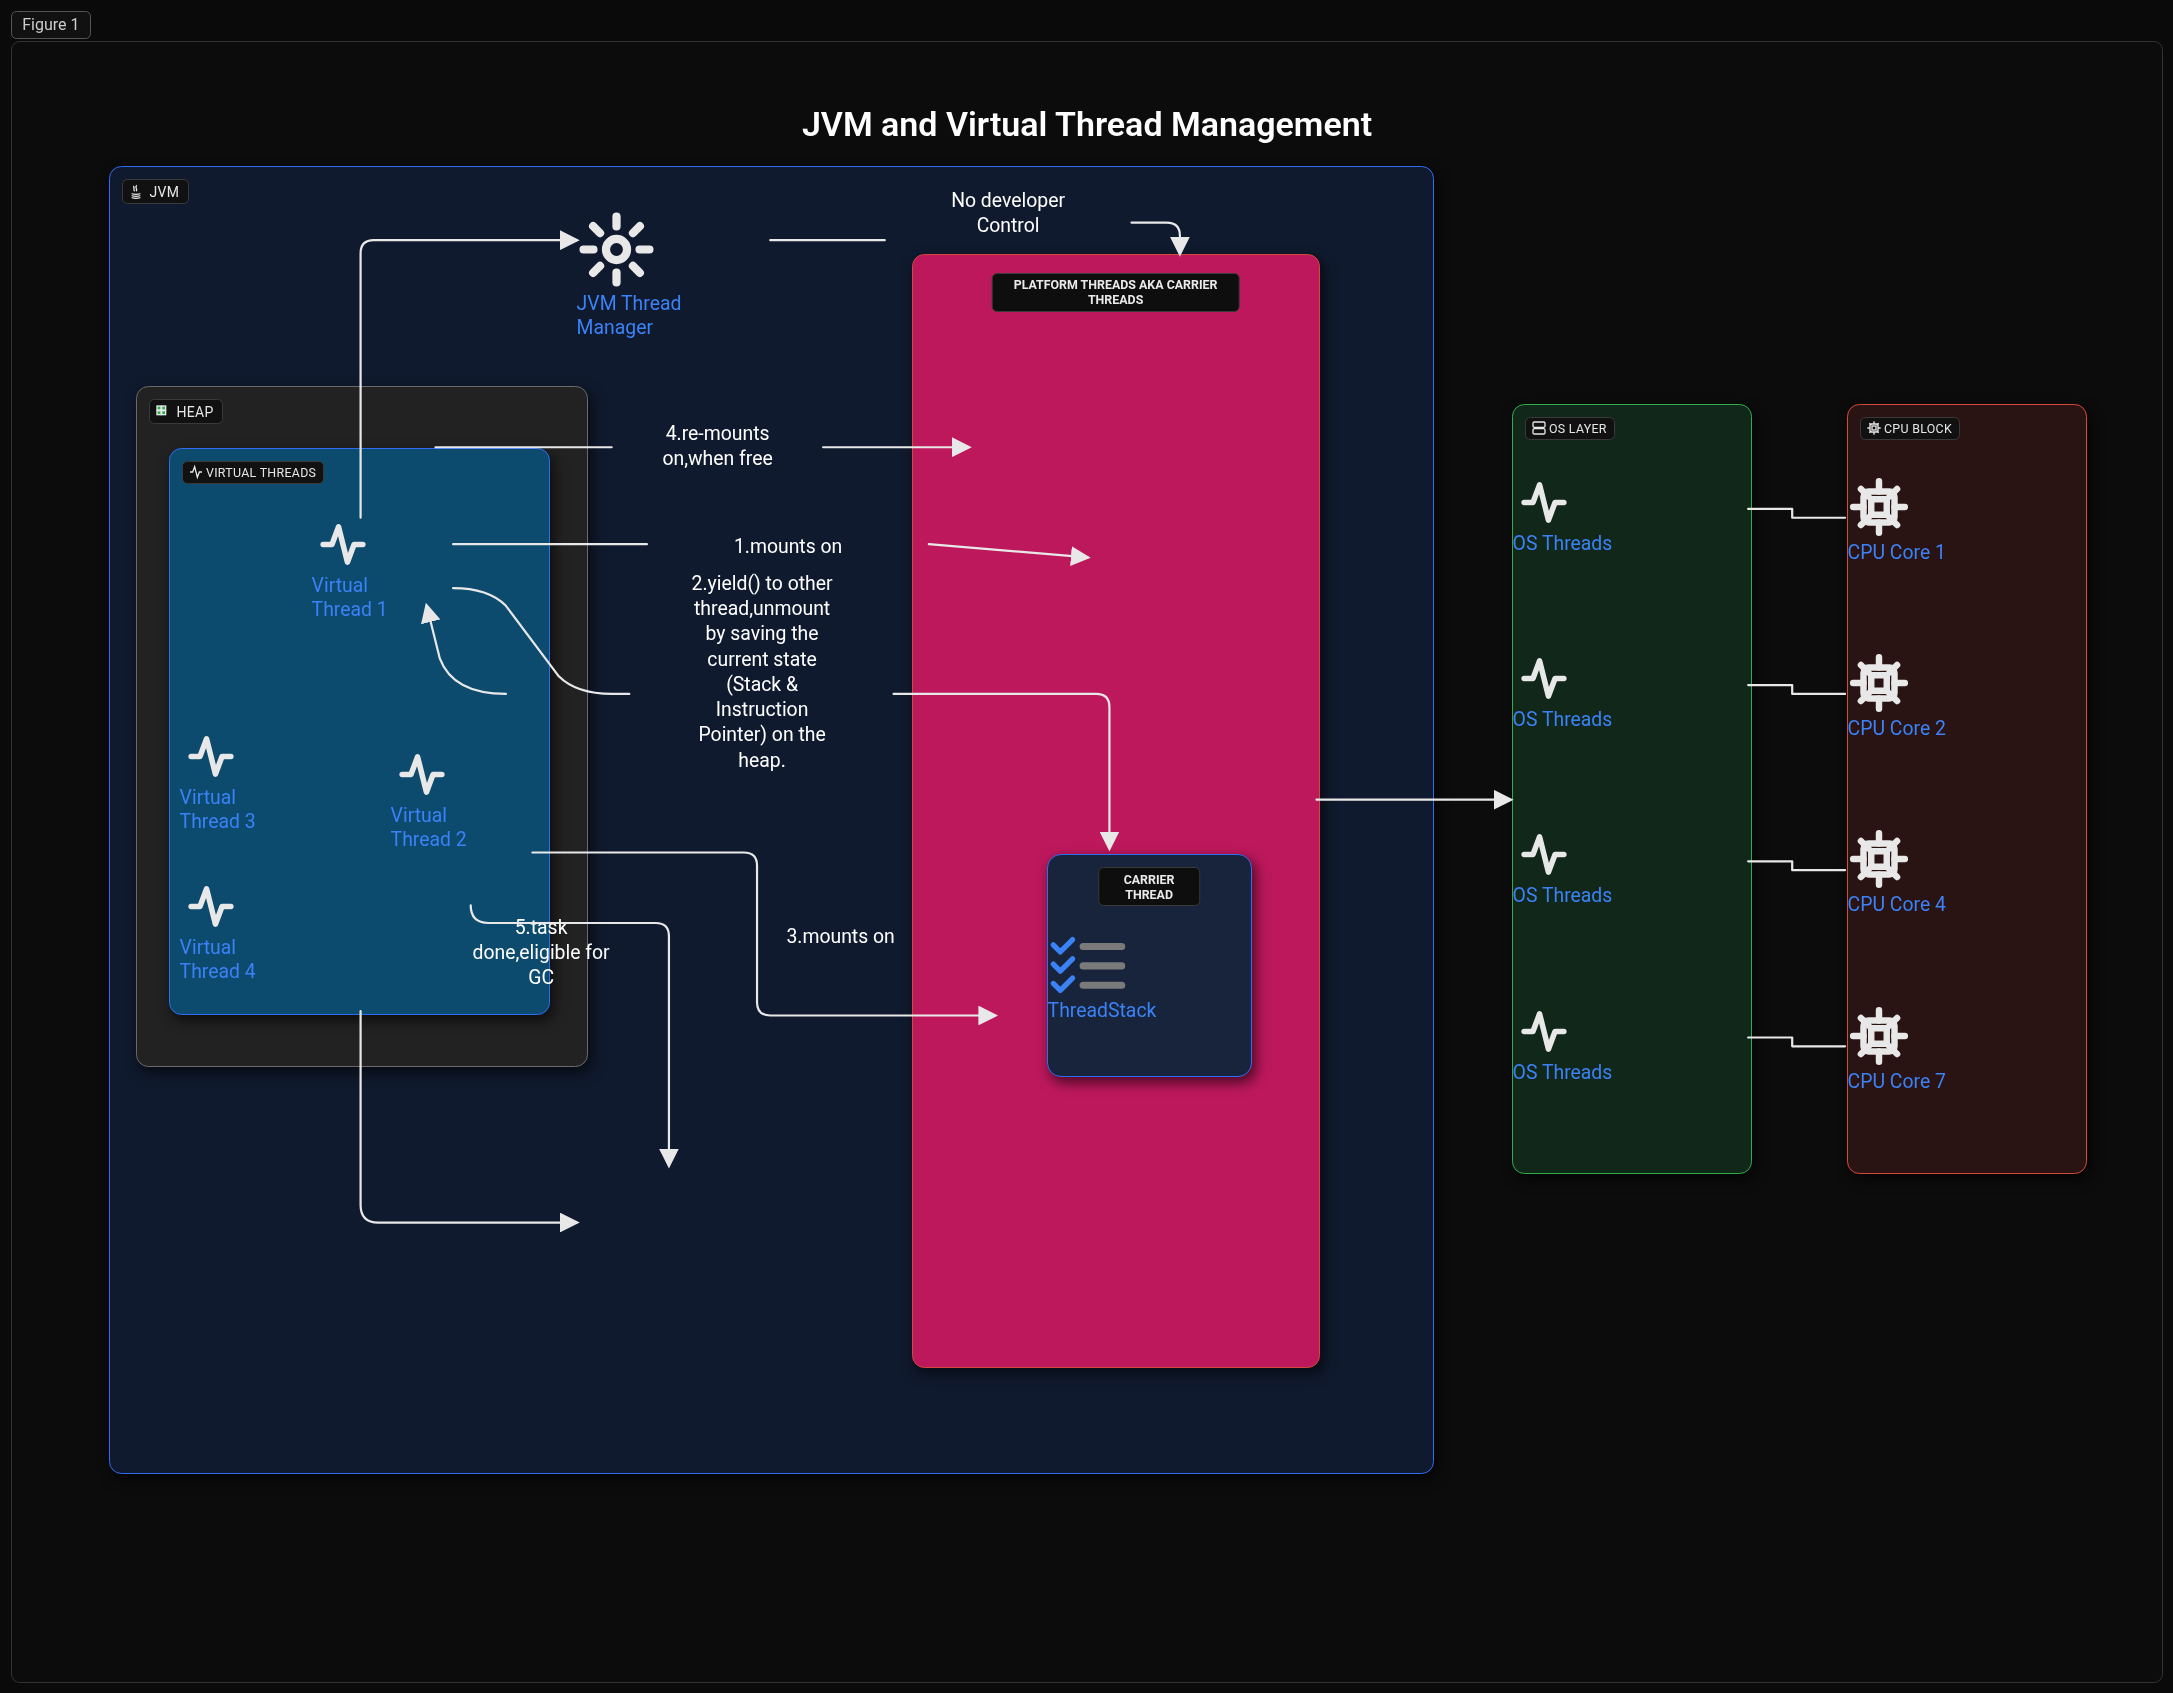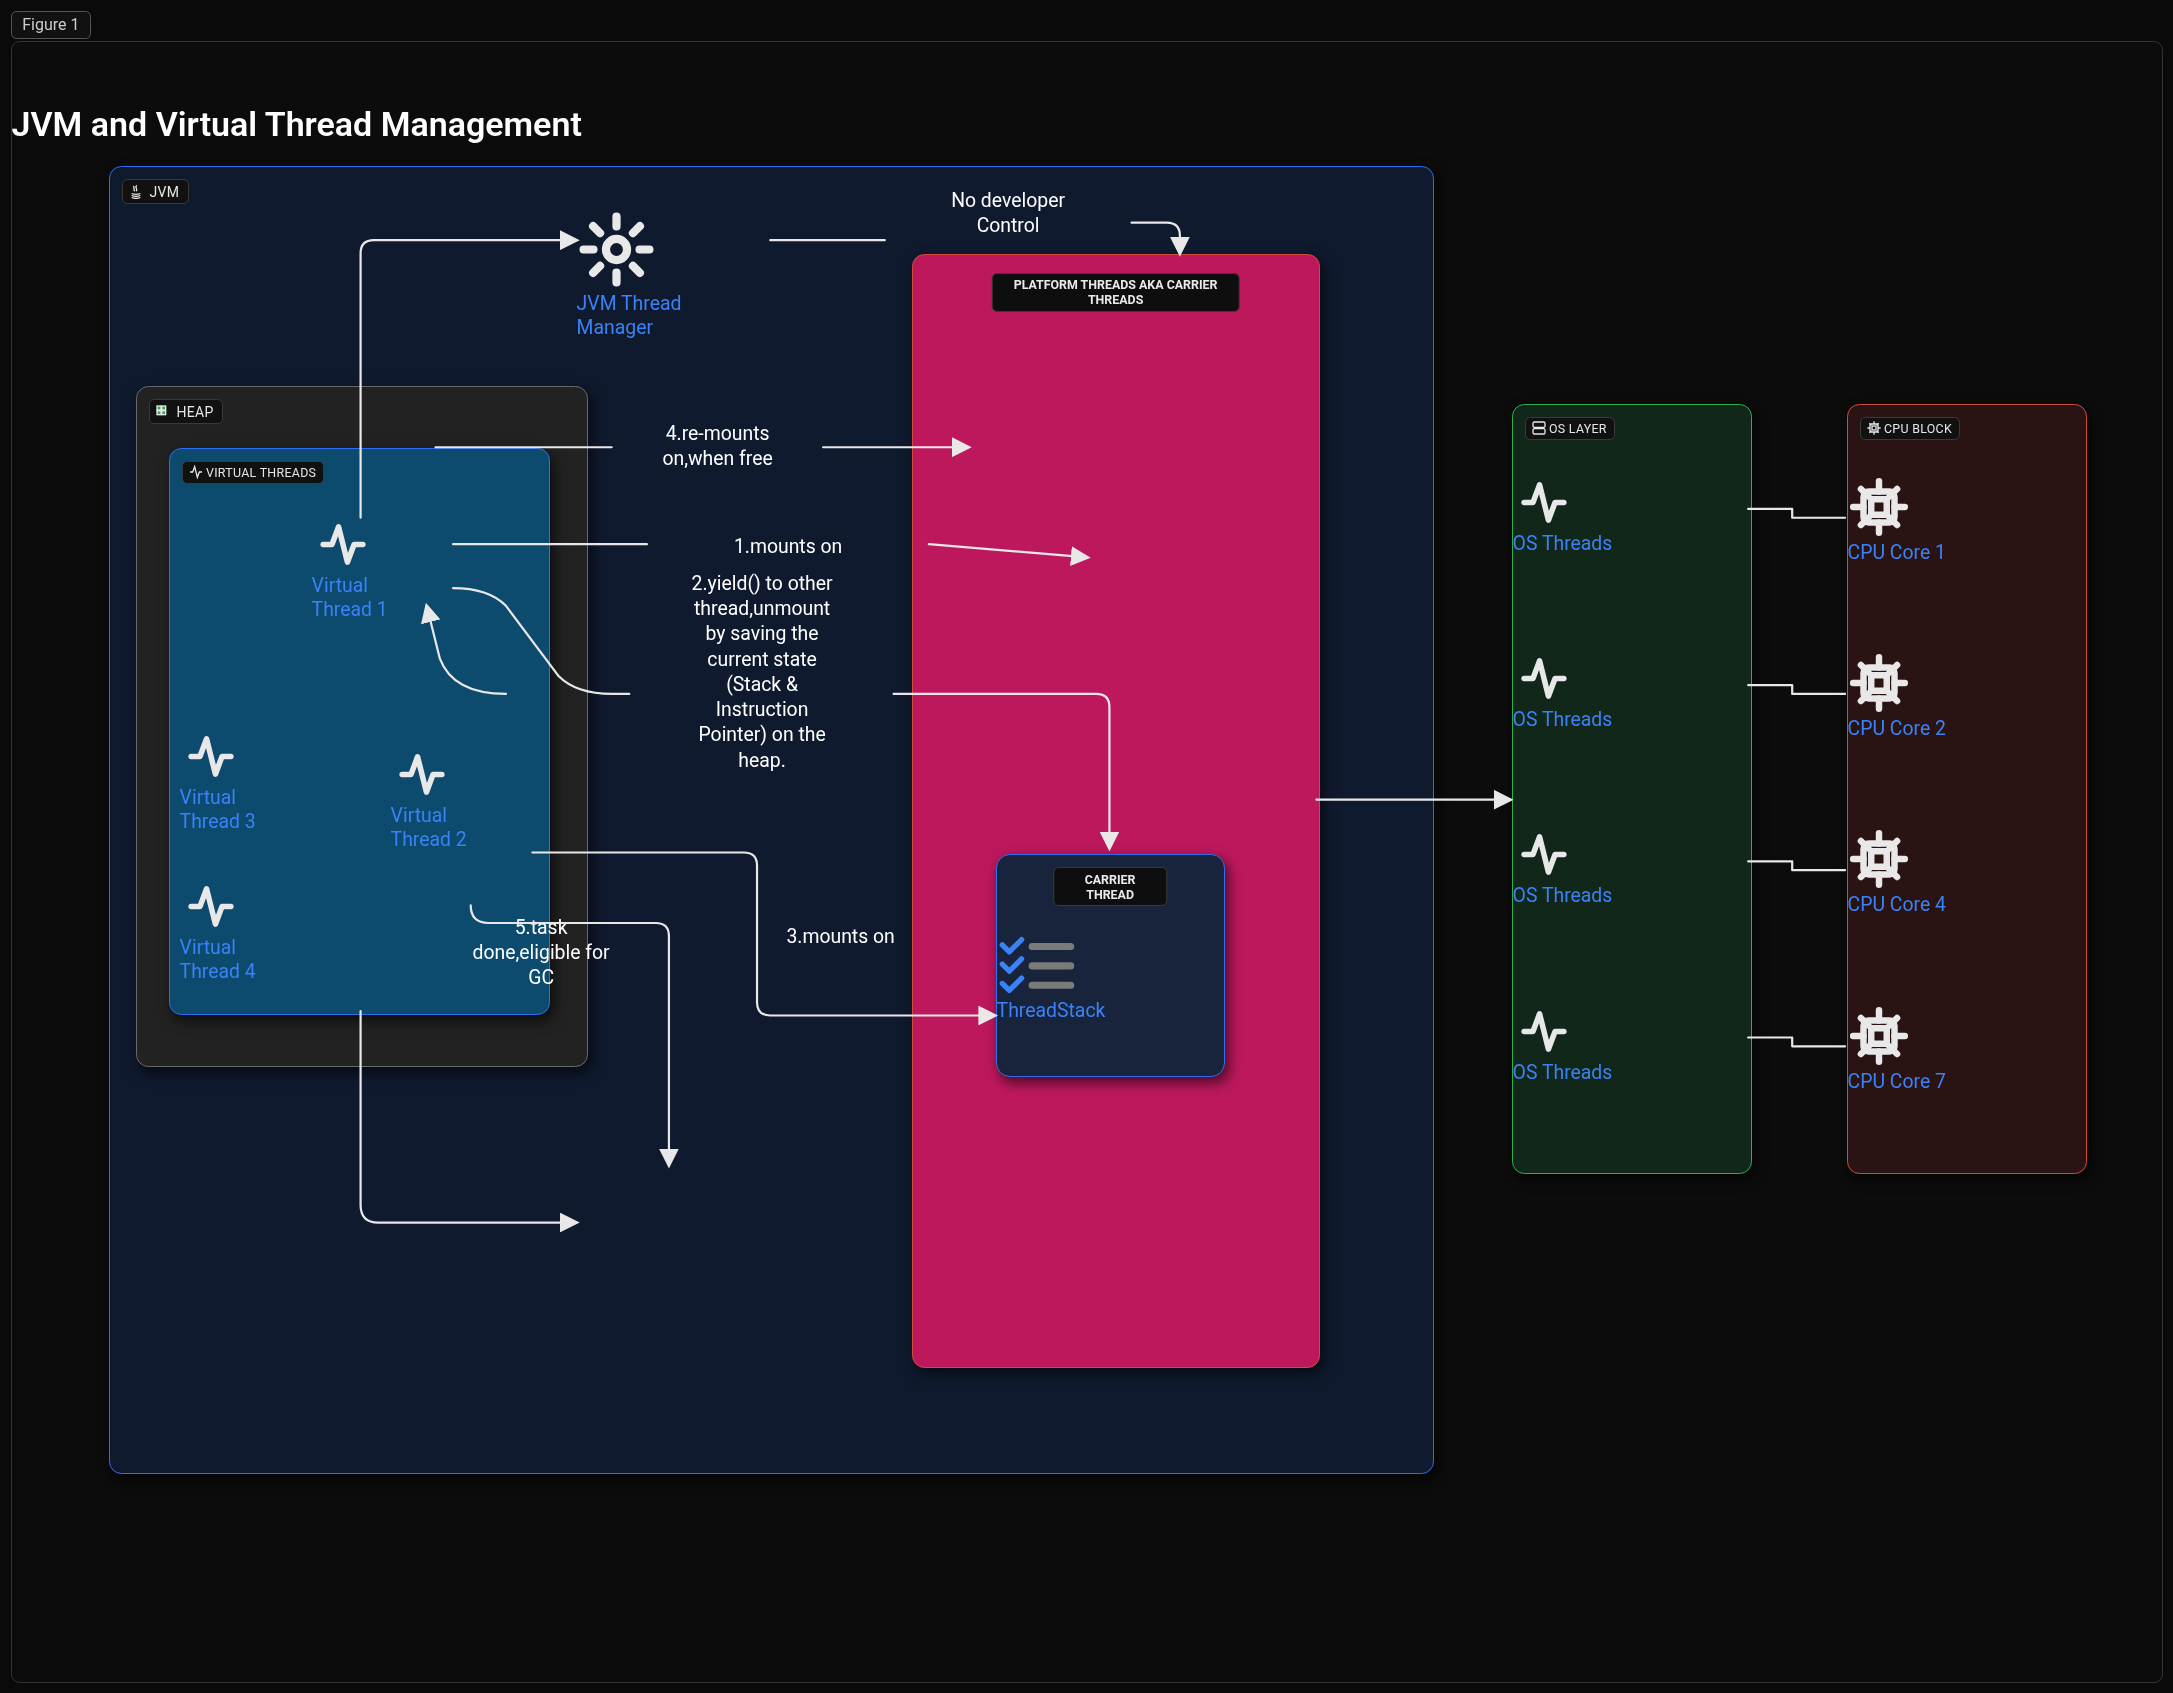--- a/index.html
+++ b/index.html
@@ -1,19 +1,19 @@
 <!DOCTYPE html>
 <html style="font-size:14px"><head>
 <meta charset="utf-8">
 <style>
   html,body{margin:0;padding:0;background:#0a0a0a;font-family:-apple-system,BlinkMacSystemFont,"Segoe UI",Roboto,sans-serif;color:#fff}
   .page{width:2174px;height:1694px;position:relative;background:#0a0a0a}
   .figure-tag{position:absolute;top:10.6px;left:10.6px;border:0.9px solid #555;border-radius:5.3px;padding:3.5px 10.6px;font-size:16px;color:#ccc;background:#111}
   .outer-frame{position:absolute;top:41px;left:10.6px;right:10.6px;bottom:10.6px;border:0.9px solid #333;border-radius:8.8px;background:#0c0c0c}
-  .title{position:absolute;top:62px;left:0;right:0;font-size:34px;font-weight:600;color:#fff}
+  .title{position:absolute;top:62px;left:0;right:0;text-align:center;font-size:34px;font-weight:600;color:#fff}
   .box{position:absolute;border-radius:12.4px;box-shadow:3.5px 5.3px 12.4px rgba(0,0,0,.6)}
   .box-label{position:absolute;top:-1.8px;left:12.4px;transform:translateY(-0%);background:#111;border:0.9px solid #3a3a3a;border-radius:5.3px;padding:3.5px 8.8px 3.5px 26.5px;font-size:14px;font-weight:400;color:#e6e6e6;letter-spacing:0.3px}
   .box-label.small{font-size:12.4px;padding:2.6px 7px 2.6px 23px}
   .box-label .ic{position:absolute;left:5.3px;top:50%;transform:translateY(-50%);width:16px;height:16px}
   .jvm{border:1.8px solid #2f6df2;background:#101a2e}
   .heap{border:1.8px solid #6a6a6a;background:#222}
   .vthreads{border:1.8px solid #2f6df2;background:#0c4a6e}
   .platform{border:1.8px solid #d24a3a;background:#be185d}
   .tobj{border:1.8px solid #2f6df2;background:#18243c;border-radius:14px}
   .carrier{border:1.8px solid #2f6df2;background:#18243c;border-radius:14px}
@@ -66,21 +66,21 @@
             </svg></span>
         <span>VIRTUAL THREADS</span>
       </div>
     </div>
 
     <div class="box platform" style="left:900px;top:212px;width:406px;height:1112px;">
       <div class="chip" style="left:50%;top:17.6px;transform:translateX(-50%);width:229px">PLATFORM THREADS AKA CARRIER THREADS</div>
     </div>
 
 
-    <div class="box carrier" style="left:984px;top:812px;width:203px;height:221px;padding-left:24px;">
+    <div class="box carrier" style="left:1035px;top:812px;width:203px;height:221px;">
       <div class="chip" style="left:50%;top:12.4px;transform:translateX(-50%);">CARRIER THREAD</div>
       <div class="node" style="left:0;right:0;top:79px">
         <svg width="79" height="62" viewBox="0 0 90 70">
             <g stroke="#3b82f6" stroke-width="6" fill="none" stroke-linecap="round" stroke-linejoin="round">
               <path d="M6 12l8 8 14-14"></path>
               <path d="M6 34l8 8 14-14"></path>
               <path d="M6 56l8 8 14-14"></path>
             </g>
             <g stroke="#7a7a7a" stroke-width="8" stroke-linecap="round">
               <line x1="40" y1="14" x2="84" y2="14"></line>

